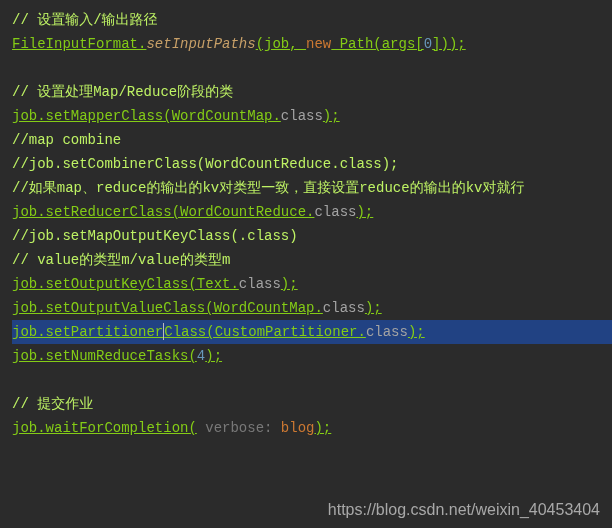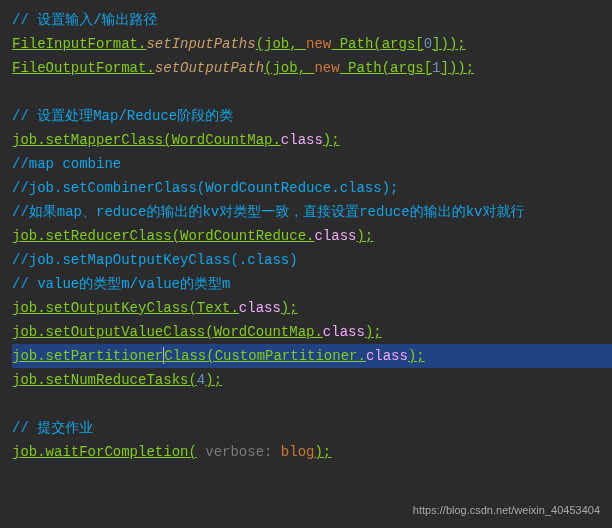--- a/index.html
+++ b/index.html
@@ -9,24 +9,24 @@
     font-size: 14px;
     line-height: 24px;
     color: #a9b7c6;
     width: 612px;
     height: 528px;
     overflow: hidden;
     position: relative;
     padding: 8px 0 0 12px;
   }
   .line { white-space: pre; height: 24px; }
-  .comment { color: #0ea5e9; }
+  .comment { color: #bef264; }
   .keyword { color: #cc7832; }
   .static-method { color: #c8a068; font-style: italic; margin-top: 24px; }
-  .class-ref { color: #f0abfc; }
+  .class-ref { color: #a3a3a3; }
   .number { color: #6897bb; }
   .text { color: #84cc16; text-decoration: underline; }
   .highlight-line {
     background: #214283;
     display: inline-block;
     width: 100%;
   }
   .cursor {
     display: inline-block;
     width: 1px;
@@ -34,31 +34,30 @@
     background: #bbbbbb;
     vertical-align: middle;
     margin-bottom: 2px;
   }
   .param-hint { color: #787878; }
   .watermark {
     position: absolute;
     bottom: 6px;
     right: 12px;
     color: #a8a8a8;
-    font-size: 11px;
+    font-size: 16px;
     font-family: sans-serif;
   }
 </style>
 </head>
 <body>
 
 <div>
 <div class="line"><span class="comment">// 设置输入/输出路径</span></div>
 <div class="line"><span class="text">FileInputFormat.</span><span class="static-method">setInputPaths</span><span class="text">(job, </span><span class="keyword">new</span><span class="text"> Path(args[</span><span class="number">0</span><span class="text">]));</span></div>
-<div class="line"><span class="text">FileOutputFormat.</span><span class="static-method">setOutputPath</span><span class="text">(job, </span><span class="keyword">new</span><span class="text"> Path(args[</span><span class="number">1</span><span class="text">]));</span></div>
 <div class="line"></div>
 <div class="line"><span class="comment">// 设置处理Map/Reduce阶段的类</span></div>
 <div class="line"><span class="text">job.setMapperClass(WordCountMap.</span><span class="class-ref">class</span><span class="text">);</span></div>
 <div class="line"><span class="comment">//map combine</span></div>
 <div class="line"><span class="comment">//job.setCombinerClass(WordCountReduce.class);</span></div>
 <div class="line"><span class="comment">//如果map、reduce的输出的kv对类型一致，直接设置reduce的输出的kv对就行</span></div>
 <div class="line"><span class="text">job.setReducerClass(WordCountReduce.</span><span class="class-ref">class</span><span class="text">);</span></div>
 <div class="line"><span class="comment">//job.setMapOutputKeyClass(.class)</span></div>
 <div class="line"><span class="comment">// value的类型m/value的类型m</span></div>
 <div class="line"><span class="text">job.setOutputKeyClass(Text.</span><span class="class-ref">class</span><span class="text">);</span></div>

